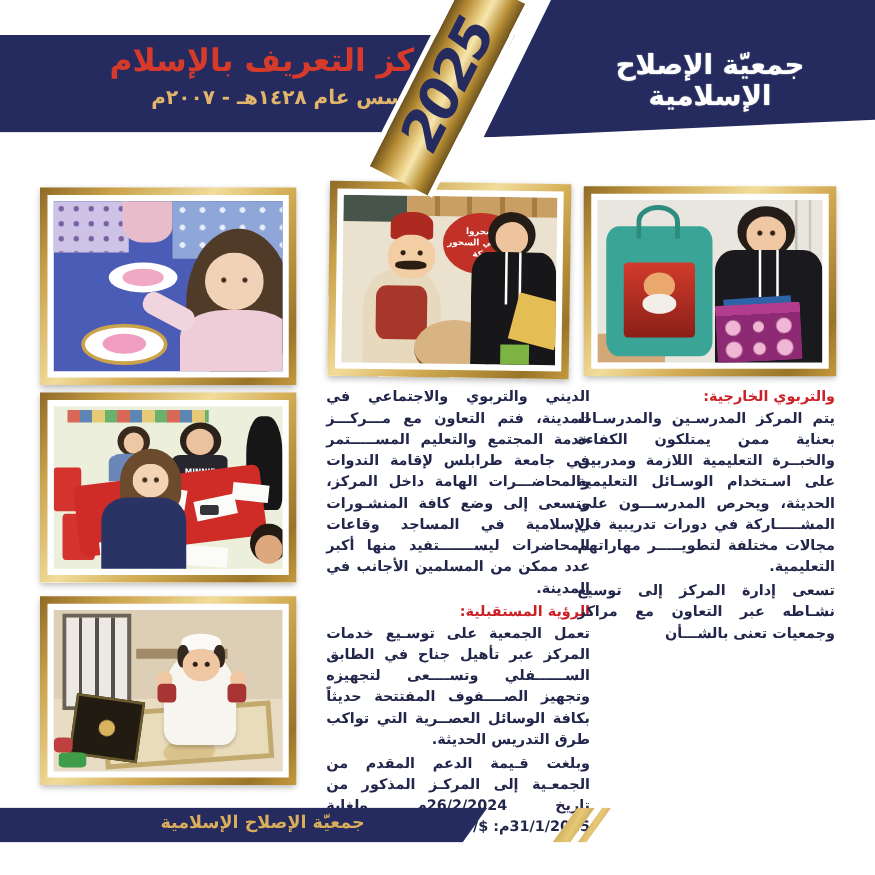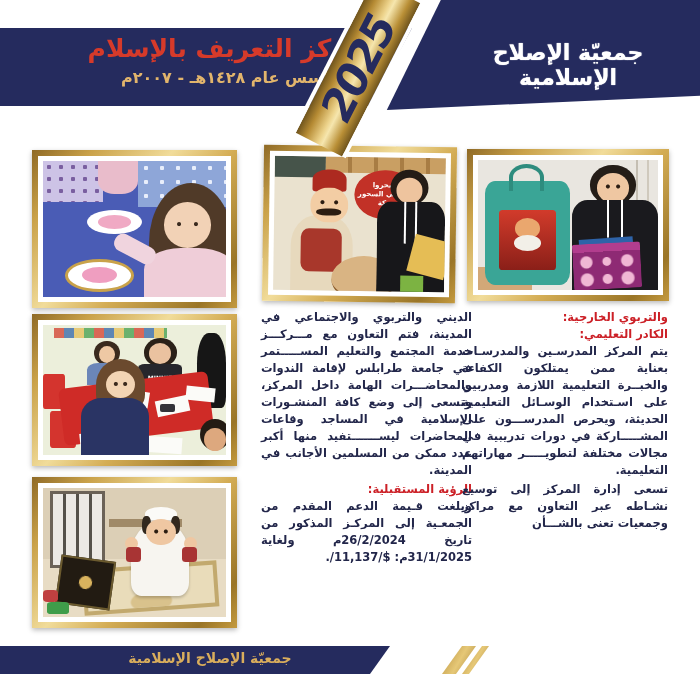--- a/index.html
+++ b/index.html
@@ -193,26 +193,26 @@
         <span class="s" style="left:8%;top:54%;width:30%;height:38%;box-sizing:border-box;background:radial-gradient(circle at 50% 50%,#d9b35e 18%,transparent 20%),#221b12;border:2px solid #6b5a2e;transform:rotate(8deg);"></span>
         <span class="s" style="left:2%;top:88%;width:12%;height:10%;background:#3f9d4a;border-radius:20%;"></span>
         <span class="s" style="left:0;top:79%;width:8%;height:9%;background:#c04040;border-radius:30%;"></span>
       </div>
     </div>
   </div>
 
   <div class="col" style="left:261px;top:309px;width:211px;">
     <p>الديني والتربوي والاجتماعي في المدينة، فتم التعاون مع مـــركـــز خدمة المجتمع والتعليم المســـــتمر في جامعة طرابلس لإقامة الندوات والمحاضـــرات الهامة داخل المركز، وتسعى إلى وضع كافة المنشـورات الإسلامية في المساجد وقاعات المحاضرات ليســـــــتفيد منها أكبر عدد ممكن من المسلمين الأجانب في المدينة.</p>
     <h3>الرؤية المستقبلية:</h3>
+    <p>تعمل الجمعية على توسـيع خدمات المركز عبر تأهيل جناح في الطابق الســــــفلي وتســــعى لتجهيزه وتجهيز الصــــفوف المفتتحة حديثاً بكافة الوسائل العصــرية التي تواكب طرق التدريس الحديثة.</p>
     <p>وبلغت قـيمة الدعم المقدم من الجمعـية إلى المركـز المذكور من تاريخ 26/2/2024م ولغاية 31/1/2025م: ‎/11,137/$‎.</p>
   </div>
 
   <div class="col" style="left:462px;top:309px;width:206px;">
     <h3>والتربوي الخارجية:</h3>
-    <h3>الكادر التعليمي:</h3>
     <p>يتم المركز المدرسـين والمدرسـات بعناية ممن يمتلكون الكفاءة والخبــرة التعليمية اللازمة ومدربين على اسـتخدام الوسـائل التعليمية الحديثة، ويحرص المدرســـون على المشـــــاركة في دورات تدريبية في مجالات مختلفة لتطويـــــر مهاراتهم التعليمية.</p>
     <p>تسعى إدارة المركز إلى توسيع نشـاطه عبر التعاون مع مراكز وجمعيات تعنى بالشـــأن</p>
   </div>
 
   <div class="abs footer-band"></div>
   <div class="abs footer-callig">جمعيّة الإصلاح الإسلامية</div>
   <div class="stripe s1"></div>
   <div class="stripe s2"></div>
 
 </div>

